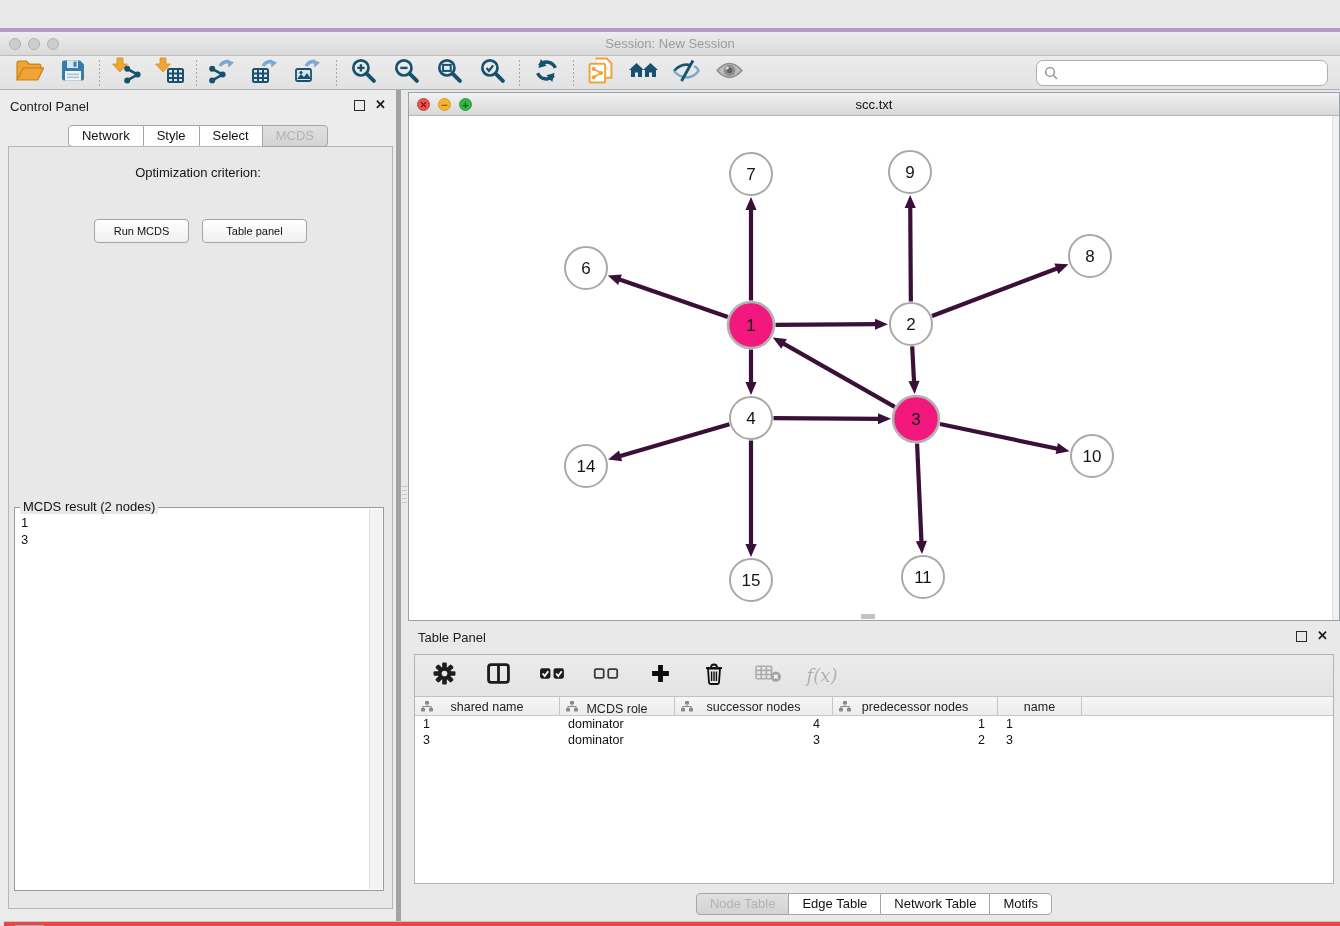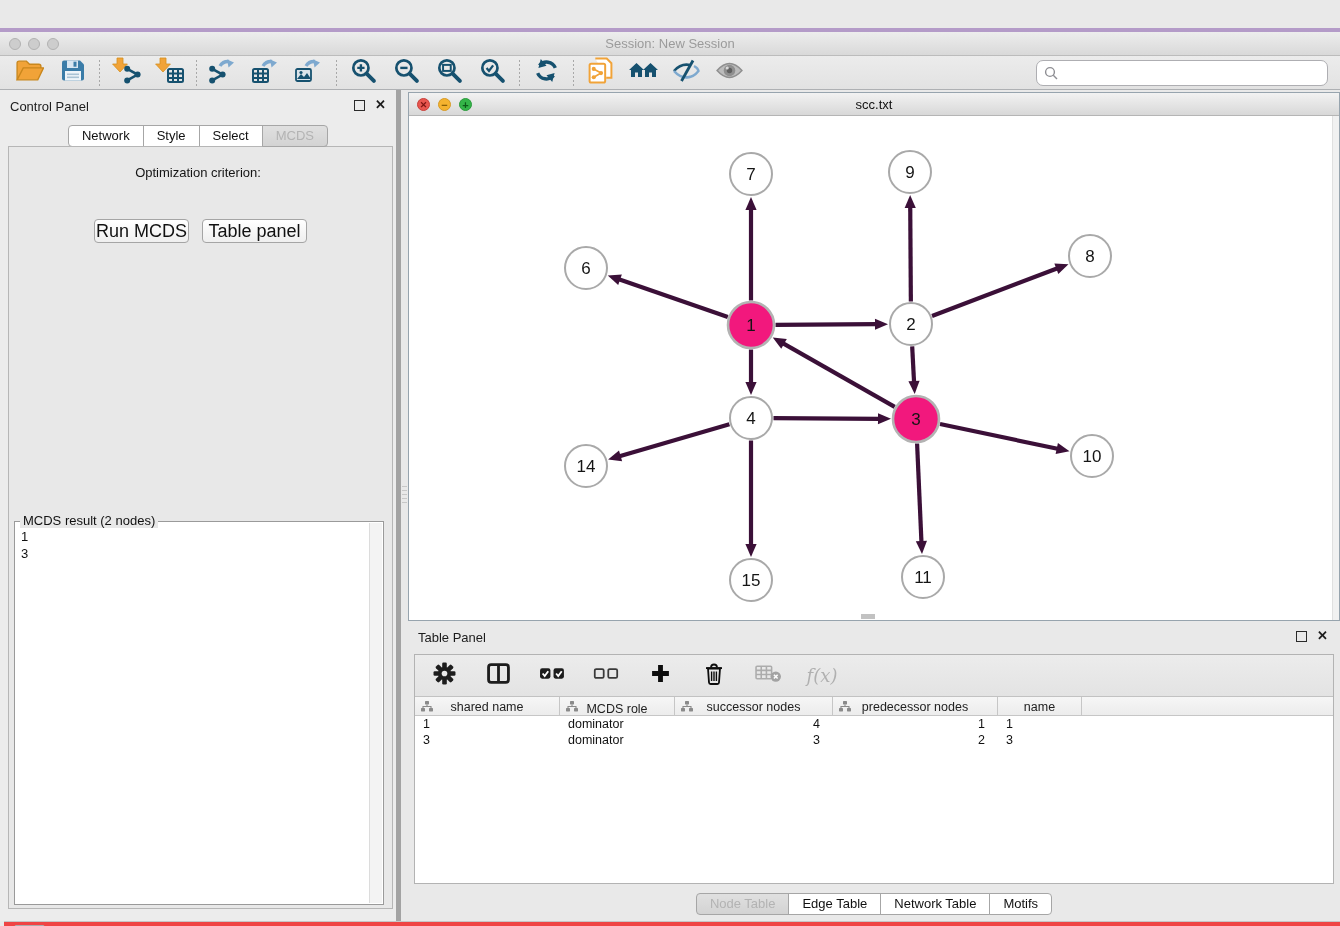--- a/index.html
+++ b/index.html
@@ -41,25 +41,25 @@
   .seg-tab.active { background:linear-gradient(#e0e0e0,#d3d3d3); color:#b3b3b3; z-index:1; }
 
   .cp-content { position:absolute; left:8px; top:56px; width:385px; height:763px; background:#e8e8e8; border:1px solid #b6b6b6; }
   .opt-label { position:absolute; left:0; top:75px; width:100%; text-align:center; font-size:13px; color:#141414; }
   .criterion-select { position:absolute; left:44px; top:96px; width:310px; height:23px; background:linear-gradient(#ffffff,#f4f4f4);
     border:1px solid #a2a2a2; border-radius:4px; font-size:13px; color:#111; line-height:21px; padding-left:10px; }
   .stepper { position:absolute; right:7px; top:4px; display:flex; flex-direction:column; gap:2px; }
   .tri-up { width:0; height:0; border-left:4px solid transparent; border-right:4px solid transparent; border-bottom:5px solid #555; }
   .tri-down { width:0; height:0; border-left:4px solid transparent; border-right:4px solid transparent; border-top:5px solid #555; }
   .cp-btn { position:absolute; top:129px; height:24px; background:linear-gradient(#ffffff,#efefef);
-    border:1px solid #a5a5a5; border-radius:4px; font-size:18px; color:#111; text-align:center; line-height:22px; }
+    border:1px solid #a5a5a5; border-radius:4px; font-size:11px; color:#111; text-align:center; line-height:22px; }
   .run-btn { left:94px; width:95px; }
   .closep-btn { left:202px; width:105px; }
 
-  .result-box { position:absolute; left:14px; top:431px; width:370px; height:384px; border:1px solid #9a9a9a; background:#fff; }
+  .result-box { position:absolute; left:14px; top:417px; width:370px; height:384px; border:1px solid #9a9a9a; background:#fff; }
   .result-legend { position:absolute; left:5px; top:-9px; background:#e8e8e8; padding:0 3px; font-size:13px; color:#111; }
   .result-lines { position:absolute; left:0; top:2px; right:14px; bottom:0; padding:4px 6px; font-size:13px; color:#111; line-height:17px; }
   .result-scroll { position:absolute; right:1px; top:1px; bottom:1px; width:13px; background:#f3f3f3; border-left:1px solid #dcdcdc; }
 
   
   .v-splitter { position:absolute; left:401px; top:62px; width:7px; height:831px; background:#e9e9e9; }
   .v-grip { position:absolute; left:1px; top:396px; width:5px; height:20px; background:repeating-linear-gradient(#c7c7c7 0 1px, transparent 1px 4px); }
 
   
   .net-frame { position:absolute; left:408px; top:64px; width:932px; height:529px; border:1px solid #97a4ae; background:#fff; }

